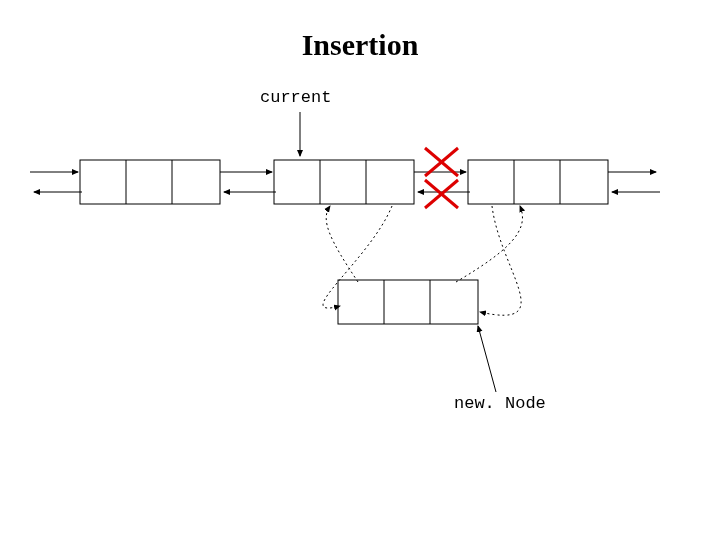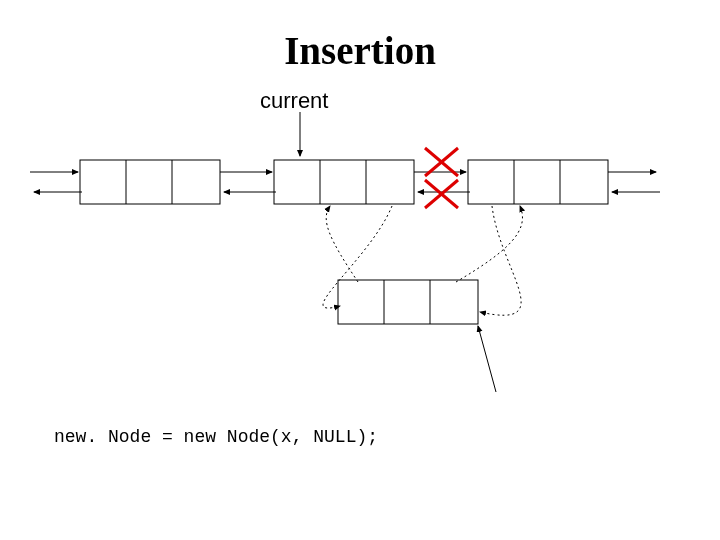--- a/index.html
+++ b/index.html
@@ -1,32 +1,33 @@
 <!DOCTYPE html>
 <html><head>
 <meta charset="utf-8">
 <style>
   body{margin:0;font-family:"Times New Roman",serif;background:#fff;color:#000}
   .stage{position:relative;width:720px;height:540px}
-  .title{position:absolute;left:0;right:0;top:28px;text-align:center;font-size:39px;font-weight:bold}
-  .mono{font-family:Liberation Sans, sans-serif;font-size:22px}
+  .title{position:absolute;left:0;right:0;top:28px;text-align:center;font-size:30px;font-weight:bold}
+  .mono{font-family:Liberation Mono, monospace;font-size:17px}
   .lbl{position:absolute}
   .code{position:absolute;left:54px;top:372px;font-family:"Courier New",monospace;font-size:18px;line-height:26px;white-space:pre}
   .code-line{display:block}
   svg{position:absolute;left:0;top:0}
 </style>
 </head>
 <body>
 
 <div class="stage">
 
   <div class="title">Insertion</div>
 
   <div class="lbl mono" style="left:260px;top:88px">current</div>
 
+  <div class="lbl mono" style="left:454px;top:394px">new. Node</div>
 
   <svg width="720" height="540">
     <defs>
       <marker id="ah" markerWidth="8" markerHeight="8" refX="6" refY="3" orient="auto">
         <path d="M0,0 L7,3 L0,6 Z" fill="#000"></path>
       </marker>
     </defs>
 
     <g>
       <rect x="80" y="160" width="140" height="44" fill="#fff" stroke="#000"></rect>
@@ -82,19 +83,18 @@
 
       <path d="M456,282 C510,250 530,230 520,206" marker-end="url(#ah)"></path>
 
       <path d="M392,206 C370,260 288,320 340,306" marker-end="url(#ah)"></path>
 
       <path d="M492,206 C500,270 560,330 480,312" marker-end="url(#ah)"></path>
     </g>
   </svg>
 
   <div class="code">
-    <span class="code-line">new. Node = new Node(x, NULL);</span>
     
     
     
   </div>
 
 </div>
 
 </body></html>

